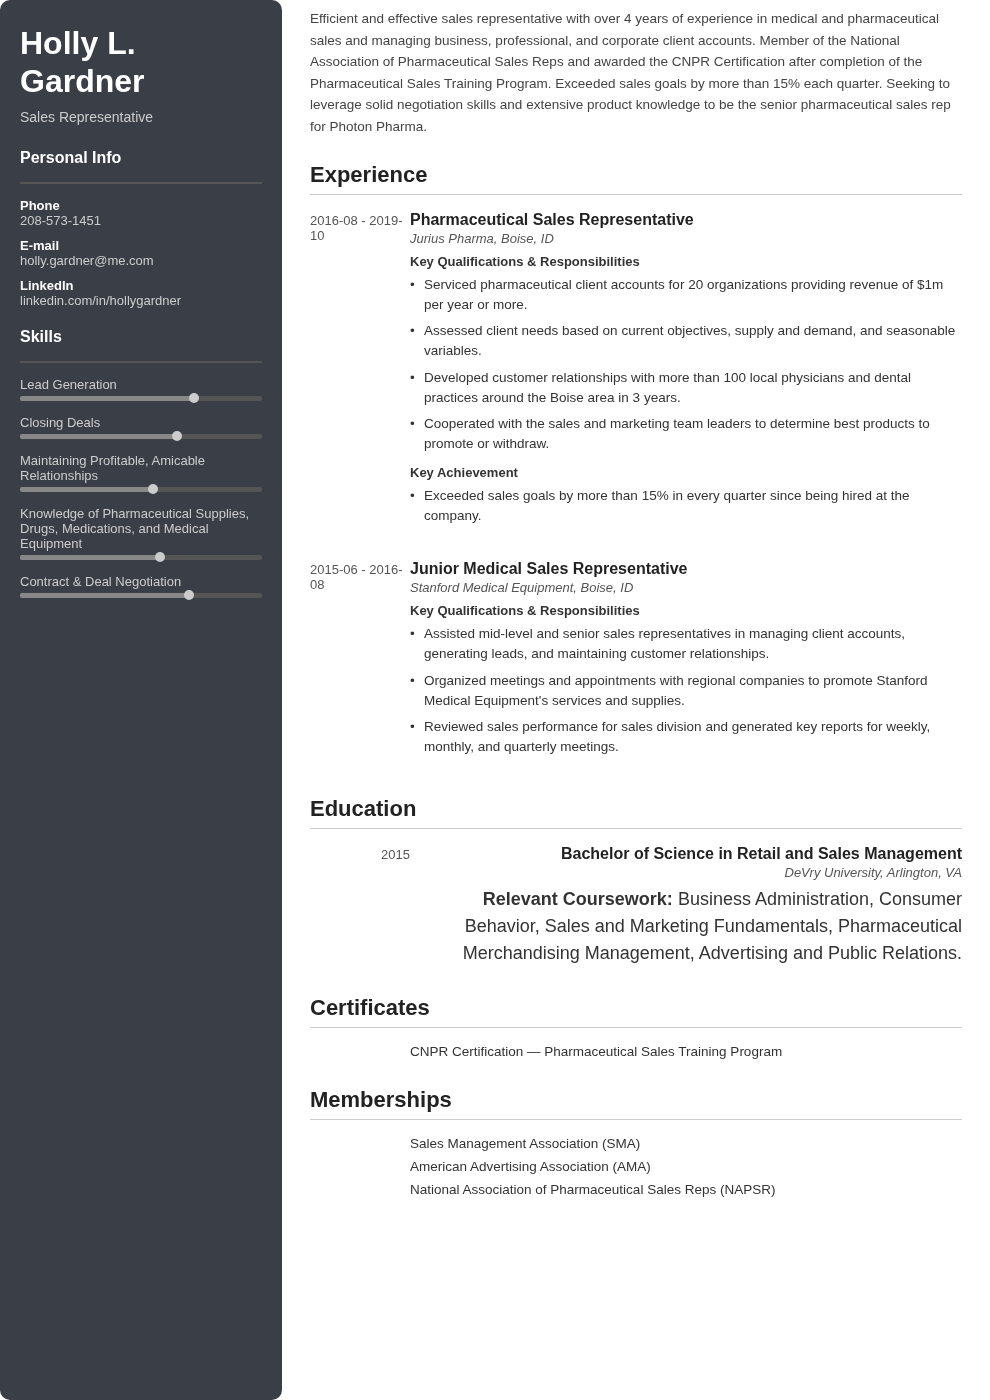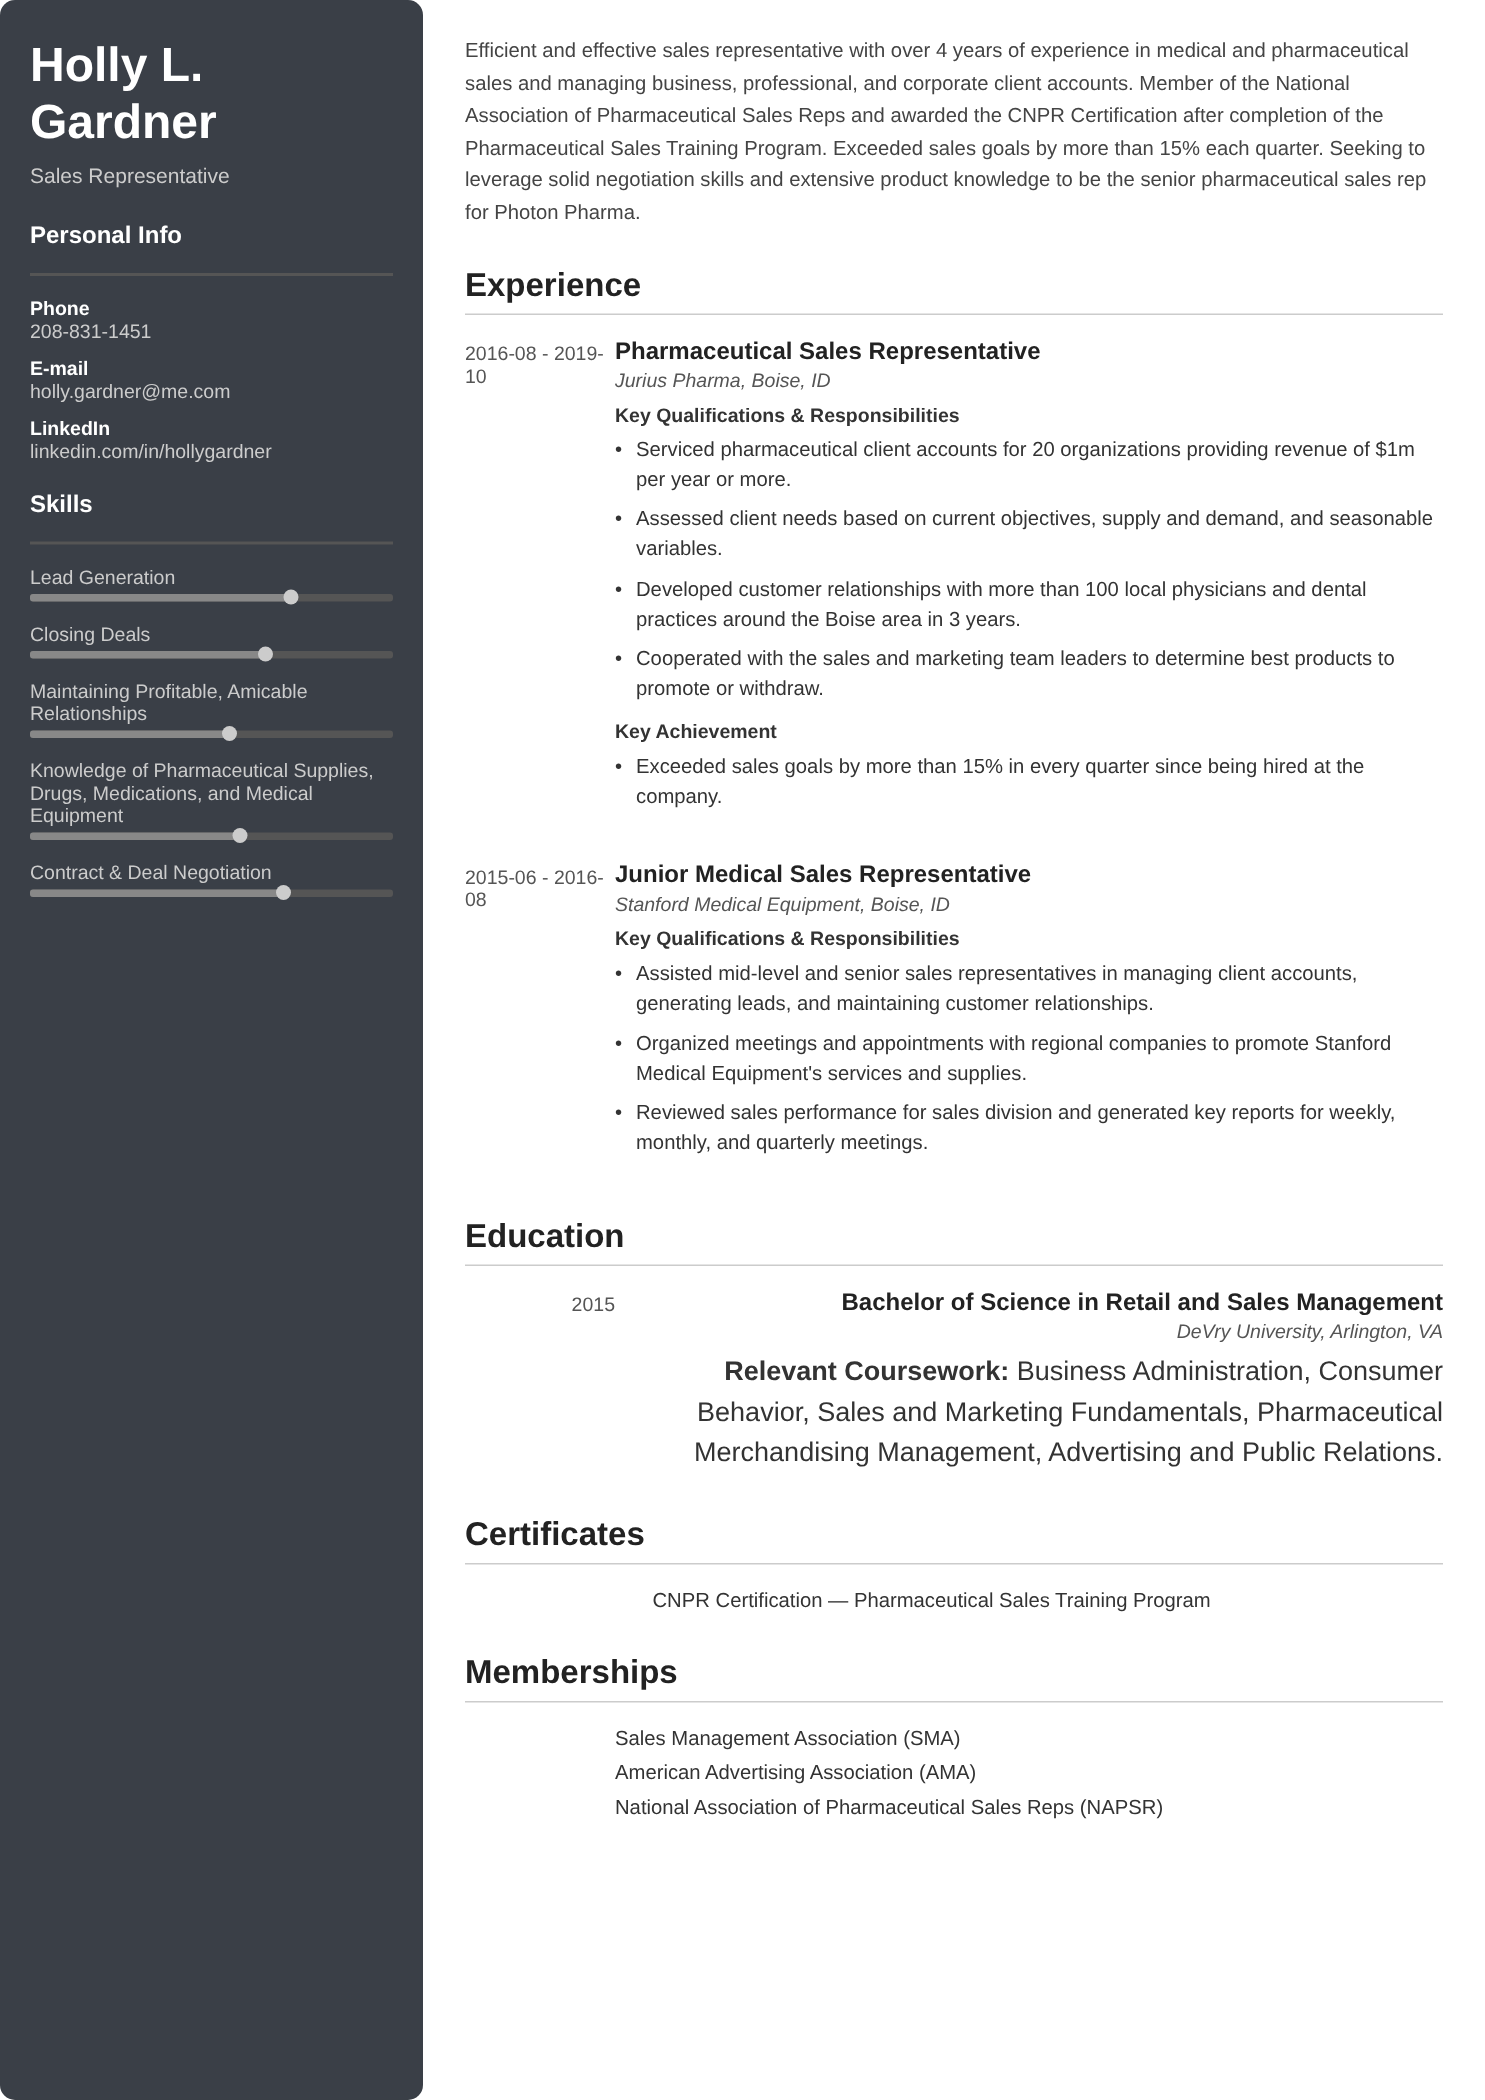--- a/index.html
+++ b/index.html
@@ -77,21 +77,21 @@
       width: 10px;
       height: 10px;
       border-radius: 50%;
       position: absolute;
       top: -2.5px;
     }
 
     
     .main {
       flex: 1;
-      padding: 23px 28px;
+      padding: 8px 28px;
       background: #fff;
     }
     .summary {
       font-size: 13.5px;
       line-height: 1.6;
       color: #444;
       margin-bottom: 24px;
     }
     .section-title {
       font-size: 22px;
@@ -180,21 +180,20 @@
       color: #555;
       font-size: 13px;
       margin-bottom: 6px;
     }
     .edu-coursework {
       font-size: 18px;
       line-height: 1.5;
     }
     .cert-row {
       display: flex;
-      gap: 25px;
     }
     .cert-spacer {
       width: 100px;
       min-width: 100px;
     }
     .cert-value {
       font-size: 13.5px;
       color: #333;
     }
     .membership-row {
@@ -214,21 +213,21 @@
 <body>
 
 <div class="sidebar">
   <div class="sidebar-name">Holly L. Gardner</div>
   <div class="sidebar-title">Sales Representative</div>
 
   <div class="sidebar-section-title">Personal Info</div>
 
   <div>
     <div class="info-label">Phone</div>
-    <div class="info-value">208-831-1451</div>
+    <div class="info-value">208-573-1451</div>
   </div>
   <div>
     <div class="info-label">E-mail</div>
     <div class="info-value">holly.gardner@me.com</div>
   </div>
   <div>
     <div class="info-label">LinkedIn</div>
     <div class="info-value">linkedin.com/in/hollygardner</div>
   </div>
 

